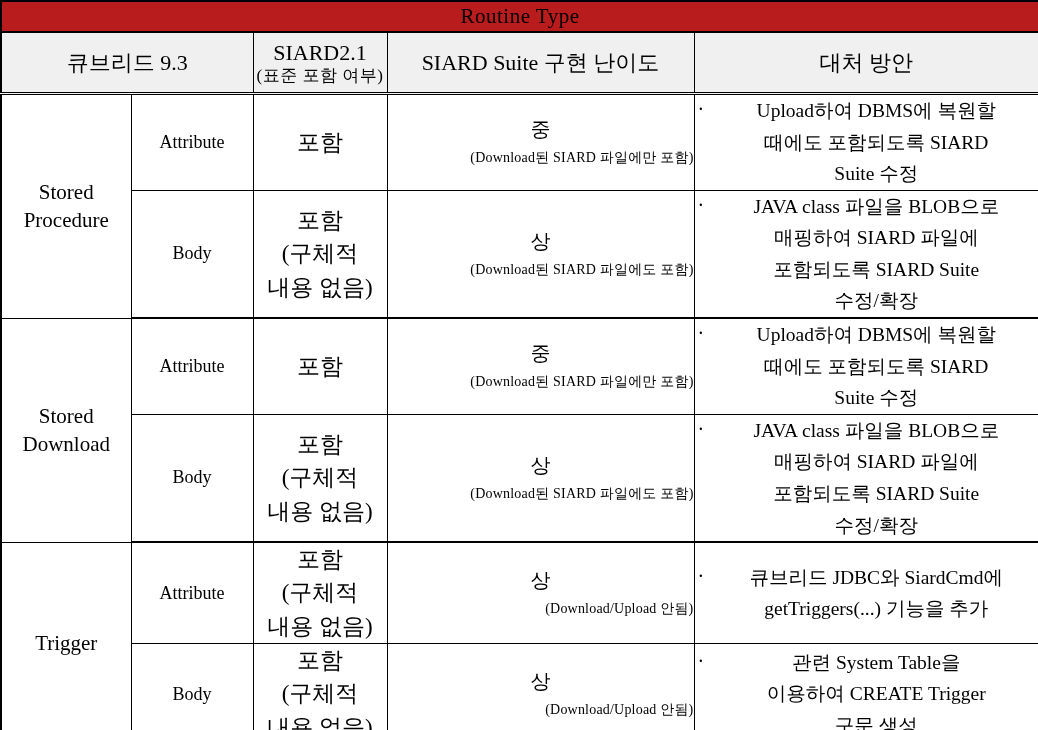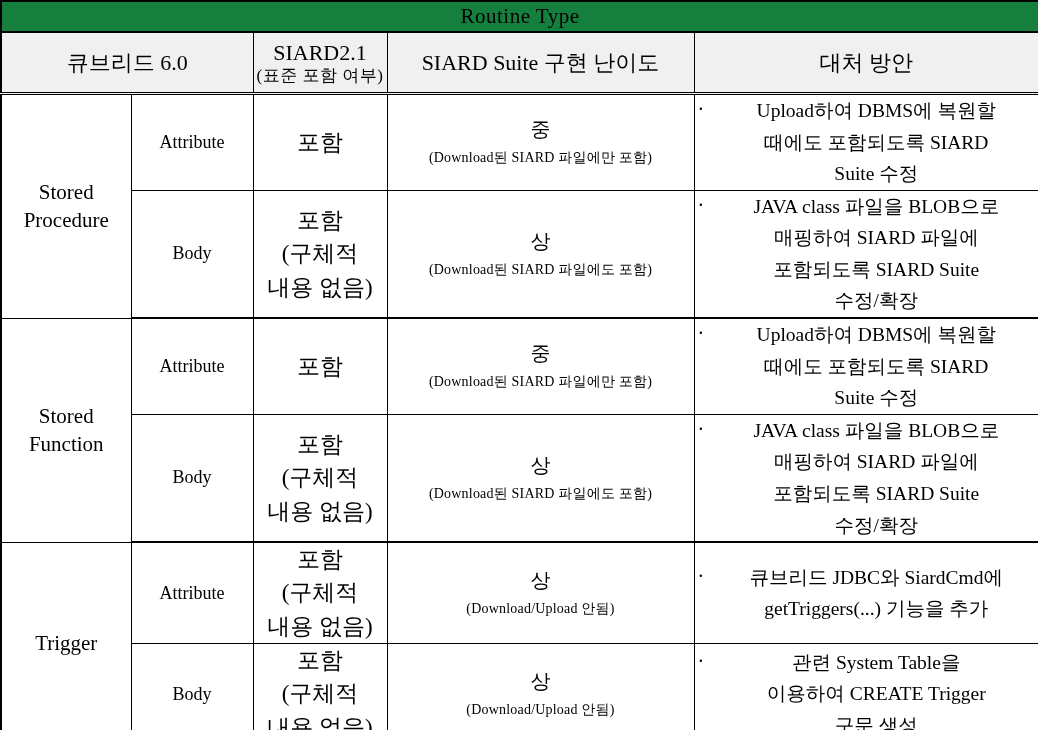--- a/index.html
+++ b/index.html
@@ -32,21 +32,21 @@
     border: 1px solid #000000;
     padding: 0;
     vertical-align: middle;
     text-align: center;
     font-weight: normal;
     color: #000;
   }
 
   
   .title-cell {
-    background: #15803d;
+    background: #b91c1c;
     font-size: 21px;
     height: 29px;
     line-height: 29px;
     letter-spacing: 0.5px;
     border-top: 2px solid #000 !important;
     border-bottom: 2px solid #000 !important;
     border-left: 2px solid #000 !important;
     border-right: 2px solid #000 !important;
   }
 
@@ -85,21 +85,21 @@
     font-size: 23px;
     line-height: 1.45;
   }
   .incl .ln { display: block; }
 
   .diff {
     font-size: 19px;
     line-height: 1.35;
   }
   .diff .lvl { display: block; font-size: 20px; }
-  .diff .note { display: block; font-size: 14px; margin-top: 6px; letter-spacing: 0.2px; }
+  .diff .note { display: block; font-size: 14px; margin-top: 6px; letter-spacing: 0.2px; text-align: right; }
 
   .action {
     text-align: left;
     font-size: 19.5px;
     line-height: 1.62;
     padding: 6px 8px 6px 10px;
     border-right: 2px solid #000 !important;
   }
   .action .bullet-row {
     display: block;
@@ -130,21 +130,21 @@
       <col style="width:134px">
       <col style="width:307px">
       <col style="width:345px">
     </colgroup>
     <tbody>
       <tr>
         <td class="title-cell" colspan="5">Routine Type</td>
       </tr>
 
       <tr>
-        <td class="hdr hdr-main hdr-first" colspan="2">큐브리드 6.0</td>
+        <td class="hdr hdr-main hdr-first" colspan="2">큐브리드 9.3</td>
         <td class="hdr hdr-main small-stack">
           <span>SIARD2.1</span>
           <span class="hdr-sub">(표준 포함 여부)</span>
         </td>
         <td class="hdr hdr-main">SIARD Suite 구현 난이도</td>
         <td class="hdr hdr-main hdr-last">대처 방안</td>
       </tr>
 
       <tr>
         <td class="grp" rowspan="2">
@@ -185,21 +185,21 @@
             <span class="ln">매핑하여 SIARD 파일에</span>
             <span class="ln">포함되도록 SIARD Suite</span>
             <span class="ln">수정/확장</span>
           </span>
         </td>
       </tr>
 
       <tr>
         <td class="grp" rowspan="2">
           <span class="ln">Stored</span>
-          <span class="ln">Function</span>
+          <span class="ln">Download</span>
         </td>
         <td class="part">Attribute</td>
         <td class="incl">
           <span class="ln">포함</span>
         </td>
         <td class="diff">
           <span class="lvl">중</span>
           <span class="note">(Download된 SIARD 파일에만 포함)</span>
         </td>
         <td class="action">

